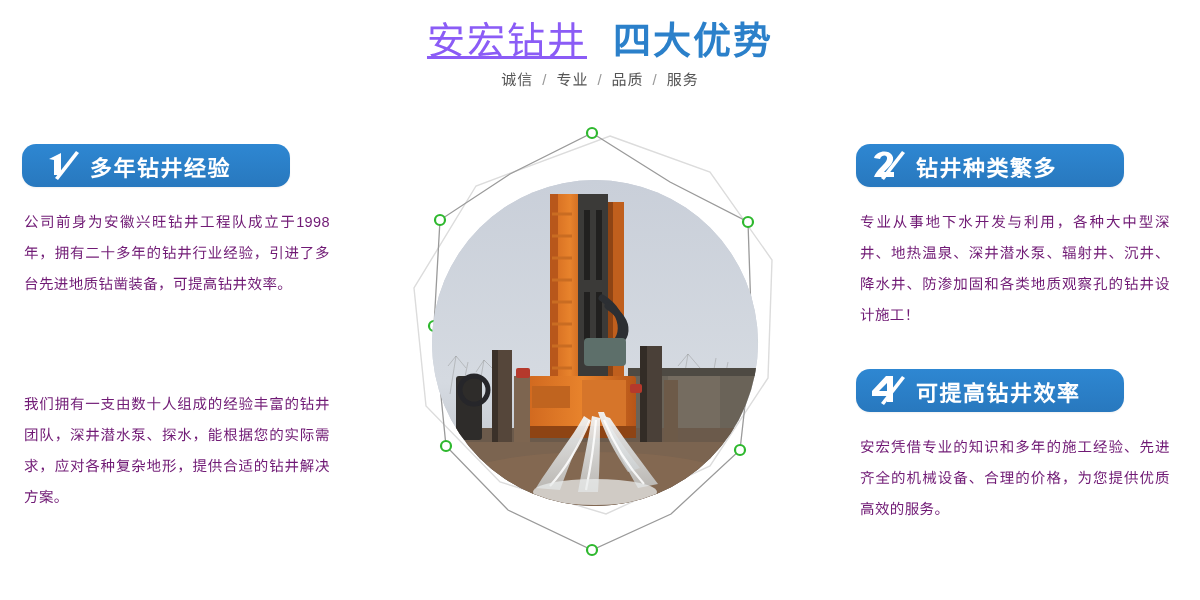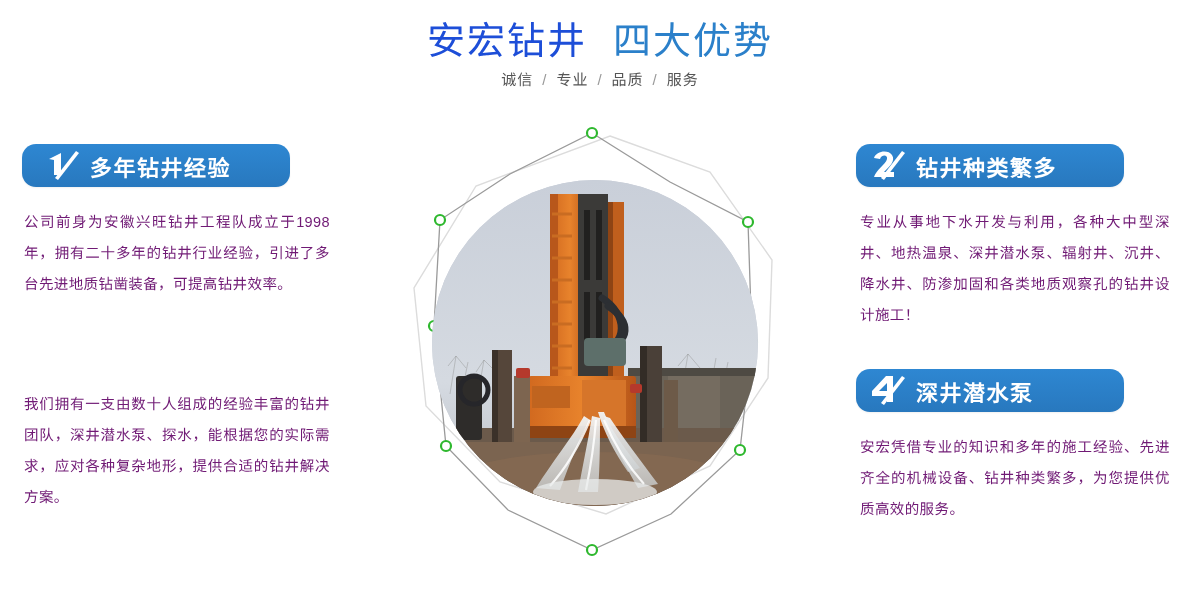--- a/index.html
+++ b/index.html
@@ -37,27 +37,28 @@
     top: 14px;
     left: 0;
     width: 1200px;
     height: 52px;
     line-height: 52px;
     white-space: nowrap;
   }
   .title-main {
     font-size: 38px;
     font-weight: 400;
-    color: #1d4ed8;
+    color: #8b5cf6;
     letter-spacing: 2px;
     vertical-align: middle;
+    text-decoration: underline;
   }
   .title-accent {
     font-size: 38px;
-    font-weight: 400;
+    font-weight: 700;
     color: #2b80ca;
     letter-spacing: 2px;
     margin-left: 26px;
     vertical-align: middle;
   }
   .subtitle {
     position: absolute;
     top: 68px;
     left: 0;
     width: 1200px;
@@ -316,18 +317,18 @@
   </div>
 
   <div class="feature right r2">
     <div class="badge">
       <span class="badge-num">
         <svg viewBox="0 0 42 40" width="42" height="40">
           <path d="M18 5 L25 5 L25 31 L19 31 L19 25 L4 25 L4 20 L18 5 Z M19 20 L19 12 L11 20 Z" fill="#ffffff"></path>
           <path d="M13 32 L34 5 L37 7 L16 34 Z" fill="#ffffff"></path>
         </svg>
       </span>
-      <span class="badge-label">深井潜水泵</span>
-    </div>
-    <div class="feature-body">安宏凭借专业的知识和多年的施工经验、先进齐全的机械设备、钻井种类繁多，为您提供优质高效的服务。</div>
+      <span class="badge-label">可提高钻井效率</span>
+    </div>
+    <div class="feature-body">安宏凭借专业的知识和多年的施工经验、先进齐全的机械设备、合理的价格，为您提供优质高效的服务。</div>
   </div>
 
 </div>
 
 </body></html>

